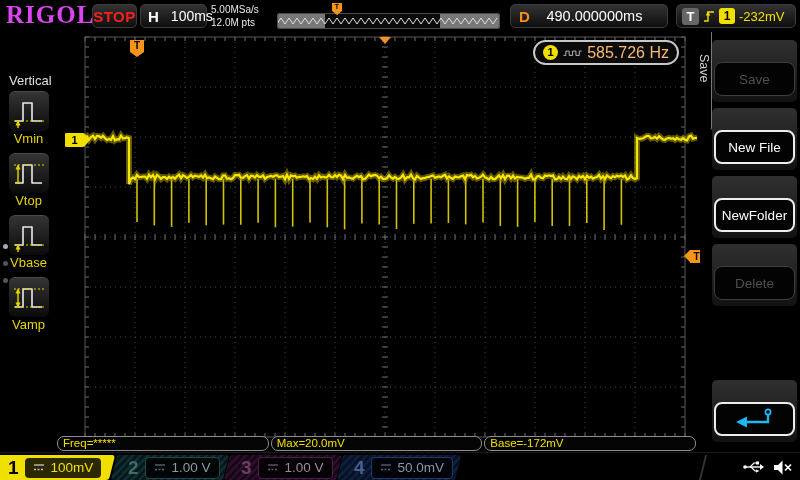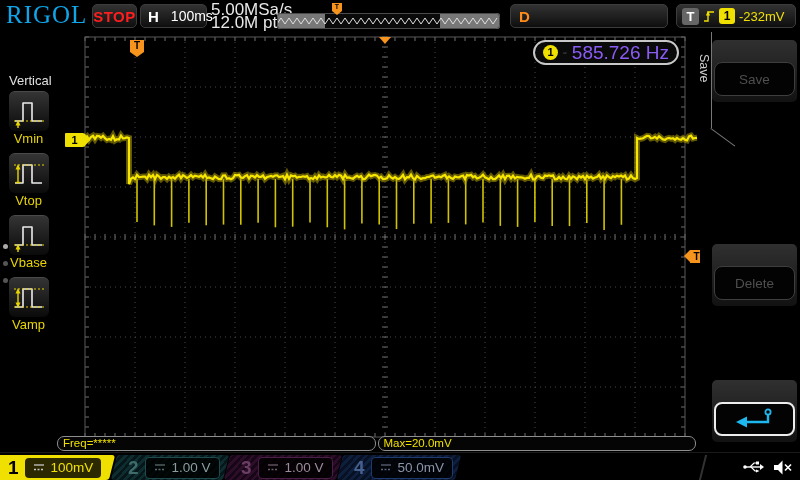--- a/index.html
+++ b/index.html
@@ -1,28 +1,28 @@
 <!DOCTYPE html>
 <html><head>
 <meta charset="utf-8">
 <style>
   html,body{margin:0;padding:0;background:#222;}
   #screen{position:relative;width:800px;height:480px;background:#000;overflow:hidden;
     font-family:"Liberation Sans",sans-serif;-webkit-font-smoothing:antialiased;}
   
   .topbar{position:absolute;left:0;top:0;width:800px;height:32px;background:#000;}
   .logo{position:absolute;left:6px;top:1px;font-family:"Liberation Serif",serif;
-    font-weight:normal;font-size:25px;color:#0ea5e9;letter-spacing:1px;}
+    font-weight:bold;font-size:25px;color:#d946ef;letter-spacing:1px;}
   .tb-box{position:absolute;top:4px;height:24px;background:linear-gradient(#323232,#0e0e0e);
     border:1px solid #3c3c3c;border-radius:5px;display:flex;align-items:center;box-sizing:border-box;}
   .stop{left:92px;width:45px;justify-content:center;color:#ff1e1e;font-weight:bold;font-size:15px;letter-spacing:.5px;}
   .hbox{left:140px;width:67px;padding:0 7px;}
   .hlabel{color:#fff;font-weight:bold;font-size:15px;}
   .hval{color:#fff;font-size:14px;margin-left:12px;}
-  .acq{position:absolute;left:211px;top:3px;color:#e8e8e8;font-size:17px;line-height:13px;}
+  .acq{position:absolute;left:211px;top:3px;color:#e8e8e8;font-size:10px;line-height:13px;}
   .strip{position:absolute;left:277px;top:13px;width:223px;height:16px;}
   .stripflag{position:absolute;left:55px;top:-10px;width:10px;height:8px;background:#f7941d;
     color:#000;font-size:7px;font-weight:bold;text-align:center;line-height:8px;}
   .stripflag::after{content:"";position:absolute;left:0;top:8px;border-left:5px solid transparent;
     border-right:5px solid transparent;border-top:4px solid #f7941d;}
   .dbox{left:510px;width:158px;padding:0 8px;}
   .dlabel{color:#ff8c1a;font-weight:bold;font-size:15px;}
   .dval{flex:1;text-align:center;color:#fff;font-size:14.5px;}
   .tbox{left:676px;width:120px;padding:0 5px;gap:4px;}
   .tlabel{width:17px;height:17px;background:#666;border-radius:3px;color:#fff;font-weight:bold;
@@ -62,21 +62,21 @@
     border-bottom:7px solid transparent;border-left:6px solid #f0e000;}
   .trig-level{position:absolute;left:633px;top:218px;width:13px;height:13px;background:#f7941d;
     color:#000;font-weight:bold;font-size:10px;text-align:center;line-height:13px;}
   .trig-level::before{content:"";position:absolute;left:-6px;top:0;border-top:6.5px solid transparent;
     border-bottom:6.5px solid transparent;border-right:6px solid #f7941d;}
   .freqbox{position:absolute;left:476px;top:8px;width:146px;height:25px;background:#0a0a0a;
     border:2px solid #c8c8c8;border-radius:14px;display:flex;align-items:center;gap:5px;
     padding:0 8px;box-sizing:border-box;}
   .fchip{min-width:15px;height:15px;background:#f0e000;border-radius:8px;color:#000;font-weight:bold;
     font-size:11px;text-align:center;line-height:15px;}
-  .fval{color:#8b5cf6;font-size:19px;white-space:nowrap;}
+  .fval{color:#fdba74;font-size:16px;white-space:nowrap;}
   .measbar{position:absolute;left:0;bottom:1px;width:639px;height:15px;display:flex;gap:2px;}
   .meas{flex:1;border:1px solid #8e8e8e;border-radius:7px;background:#050505;color:#f0e000;
     font-size:11.5px;line-height:13px;padding-left:5px;box-sizing:border-box;overflow:hidden;white-space:nowrap;}
   
   .rmenu{position:absolute;left:700px;top:32px;width:100px;height:420px;background:#000;}
   .tabline{position:absolute;left:11px;top:0;width:1px;height:96px;background:#777;}
   .tabdiag{position:absolute;left:11px;top:96px;width:30px;height:1px;background:#777;
     transform:rotate(36deg);transform-origin:left top;}
   .rtab{position:absolute;left:-3px;top:22px;writing-mode:vertical-rl;color:#cfcfcf;font-size:12.5px;}
   .slot{position:absolute;left:12px;width:85px;height:62px;border-radius:5px;
@@ -130,20 +130,21 @@
       <svg id="strip-svg" width="223" height="16">
           <rect x="0" y="0" width="223" height="16" rx="3" fill="#787878"></rect>
           <rect x="48" y="1" width="115" height="14" fill="#0a0a0a"></rect>
           <path d="M0 11 L4 5 L8 11 L12 5 L16 11 L20 5 L24 11 L28 5 L32 11 L36 5 L40 11 L44 5 L48 11 L52 5 L56 11 L60 5 L64 11 L68 5 L72 11 L76 5 L80 11 L84 5 L88 11 L92 5 L96 11 L100 5 L104 11 L108 5 L112 11 L116 5 L120 11 L124 5 L128 11 L132 5 L136 11 L140 5 L144 11 L148 5 L152 11 L156 5 L160 11 L164 5 L168 11 L172 5 L176 11 L180 5 L184 11 L188 5 L192 11 L196 5 L200 11 L204 5 L208 11 L212 5 L216 11 L220 5" fill="none" stroke="#e0e0e0" stroke-width="1"></path>
           <rect x="0.5" y="0.5" width="222" height="15" rx="3" fill="none" stroke="#4a4a4a"></rect>
         </svg>
       <div class="stripflag">T</div>
     </div>
     <div class="tb-box dbox">
       <span class="dlabel">D</span>
+      <span class="dval">490.000000ms</span>
     </div>
     <div class="tb-box tbox">
       <span class="tlabel">T</span>
       <svg width="12" height="15" viewBox="0 0 12 15">
         <path d="M1 12 H5 V3 H11" fill="none" stroke="#f0e000" stroke-width="1.4"></path>
         <path d="M5 2 L2.8 6.5 L7.2 6.5 Z" fill="#f0e000"></path>
       </svg>
       <span class="tchip">1</span>
       <span class="tlevel">-232mV</span>
     </div>
@@ -571,29 +572,36 @@
     <div class="freqbox">
       <span class="fchip">1</span>
       <svg width="40" height="16" viewBox="0 0 40 16">
         <path d="M1 13 H6 V4 H13 V13 H20 V4 H27 V13 H34 V4 H39" fill="none" stroke="#e8e8e8" stroke-width="1.6"></path>
       </svg>
       <span class="fval">585.726 Hz</span>
     </div>
     <div class="measbar">
       <div class="meas">Freq=*****</div>
       <div class="meas">Max=20.0mV</div>
+      <div class="meas">Base=-172mV</div>
     </div>
   </div>
 
   <div class="rmenu">
     <div class="tabline"></div>
     <div class="tabdiag"></div>
     <div class="rtab">Save</div>
     <div class="slot" style="top:8px;">
       <div class="mbtn disabled">Save</div>
+    </div>
+    <div class="slot" style="top:76px;">
+      <div class="mbtn">New File</div>
+    </div>
+    <div class="slot" style="top:144px;">
+      <div class="mbtn">NewFolder</div>
     </div>
     <div class="slot" style="top:212px;">
       <div class="mbtn disabled">Delete</div>
     </div>
     <div class="slot" style="top:348px;">
       <div class="mbtn">
         <svg width="46" height="24" viewBox="0 0 46 24">
           <circle cx="36" cy="5" r="2.6" fill="none" stroke="#1cb8f0" stroke-width="1.8"></circle>
           <path d="M36 8 V15 H14" fill="none" stroke="#1cb8f0" stroke-width="2.4"></path>
           <path d="M4 15 L15 9.5 V20.5 Z" fill="#1cb8f0"></path>

